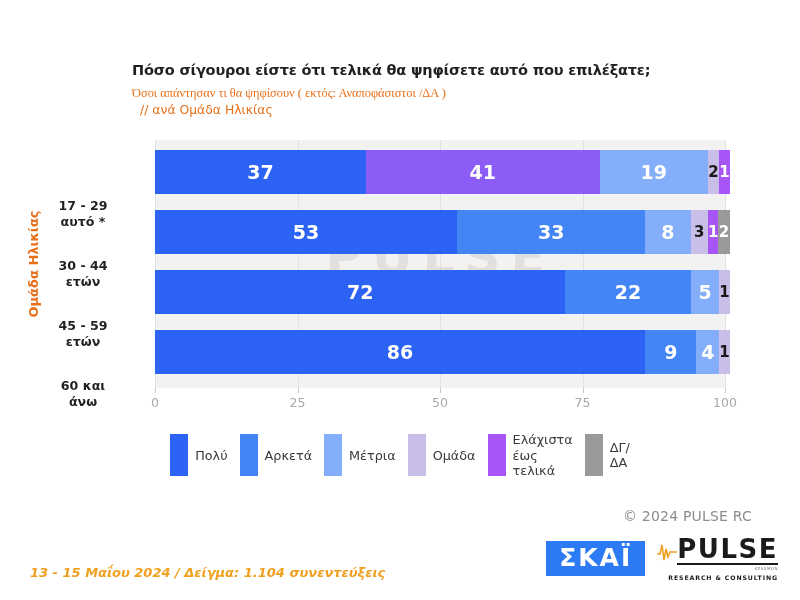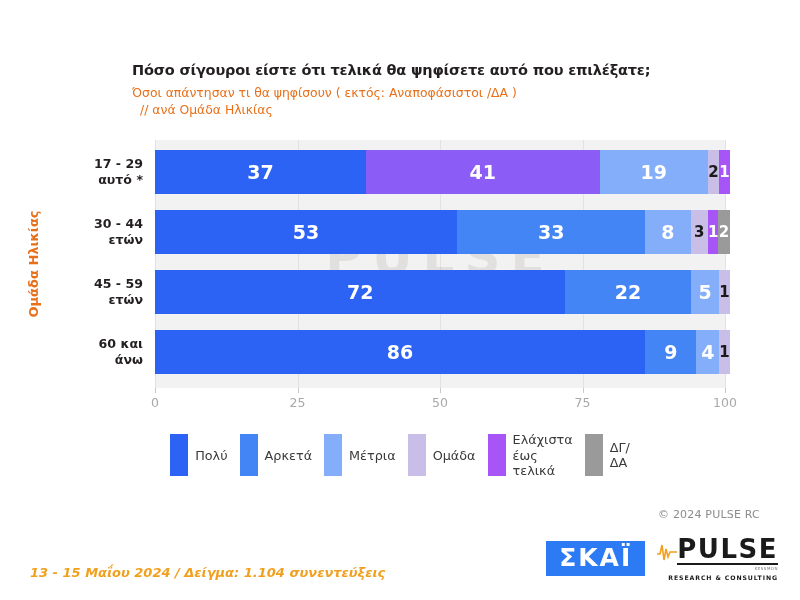--- a/index.html
+++ b/index.html
@@ -28,20 +28,21 @@
     color: #231f20;
     letter-spacing: -0.2px;
     white-space: nowrap;
   }
   #chart-subtitle {
     margin-top: 7px;
     font-size: 12.4px;
     color: #e8701a;
     line-height: 1.35;
     white-space: nowrap;
+    font-family: Liberation Serif, serif;
   }
   #chart-subtitle2 {
     font-size: 12.4px;
     color: #e8701a;
     line-height: 1.35;
     padding-left: 8px;
     white-space: nowrap;
   }
 
   
@@ -128,25 +129,26 @@
   }
   .seg-label.small {
     font-size: 15px;
   }
 
   
   .cat-label {
     position: absolute;
     right: 12px;
     width: 120px;
-    text-align: right;
+    text-align: center;
     font-size: 12.6px;
     font-weight: bold;
     color: #231f20;
     line-height: 1.25;
+    margin-top: 42px;
   }
   #ylabel-holder {
     position: absolute;
     left: 0;
     top: 0;
     width: 155px;
     height: 248px;
   }
   #y-axis-title {
     position: absolute;
@@ -209,23 +211,23 @@
     margin-left: 7px;
     font-size: 12.8px;
     color: #3a3a3a;
     line-height: 1.22;
     white-space: pre-line;
   }
 
   
   #copyright {
     position: absolute;
-    right: 40px;
+    right: 48px;
     top: 508px;
-    font-size: 11px;
+    font-size: 14px;
     color: #8c8c8c;
     letter-spacing: 0.2px;
     margin-left: 19px;
   }
   #footer-note {
     position: absolute;
     left: 30px;
     top: 565px;
     font-size: 13px;
     font-weight: bold;

